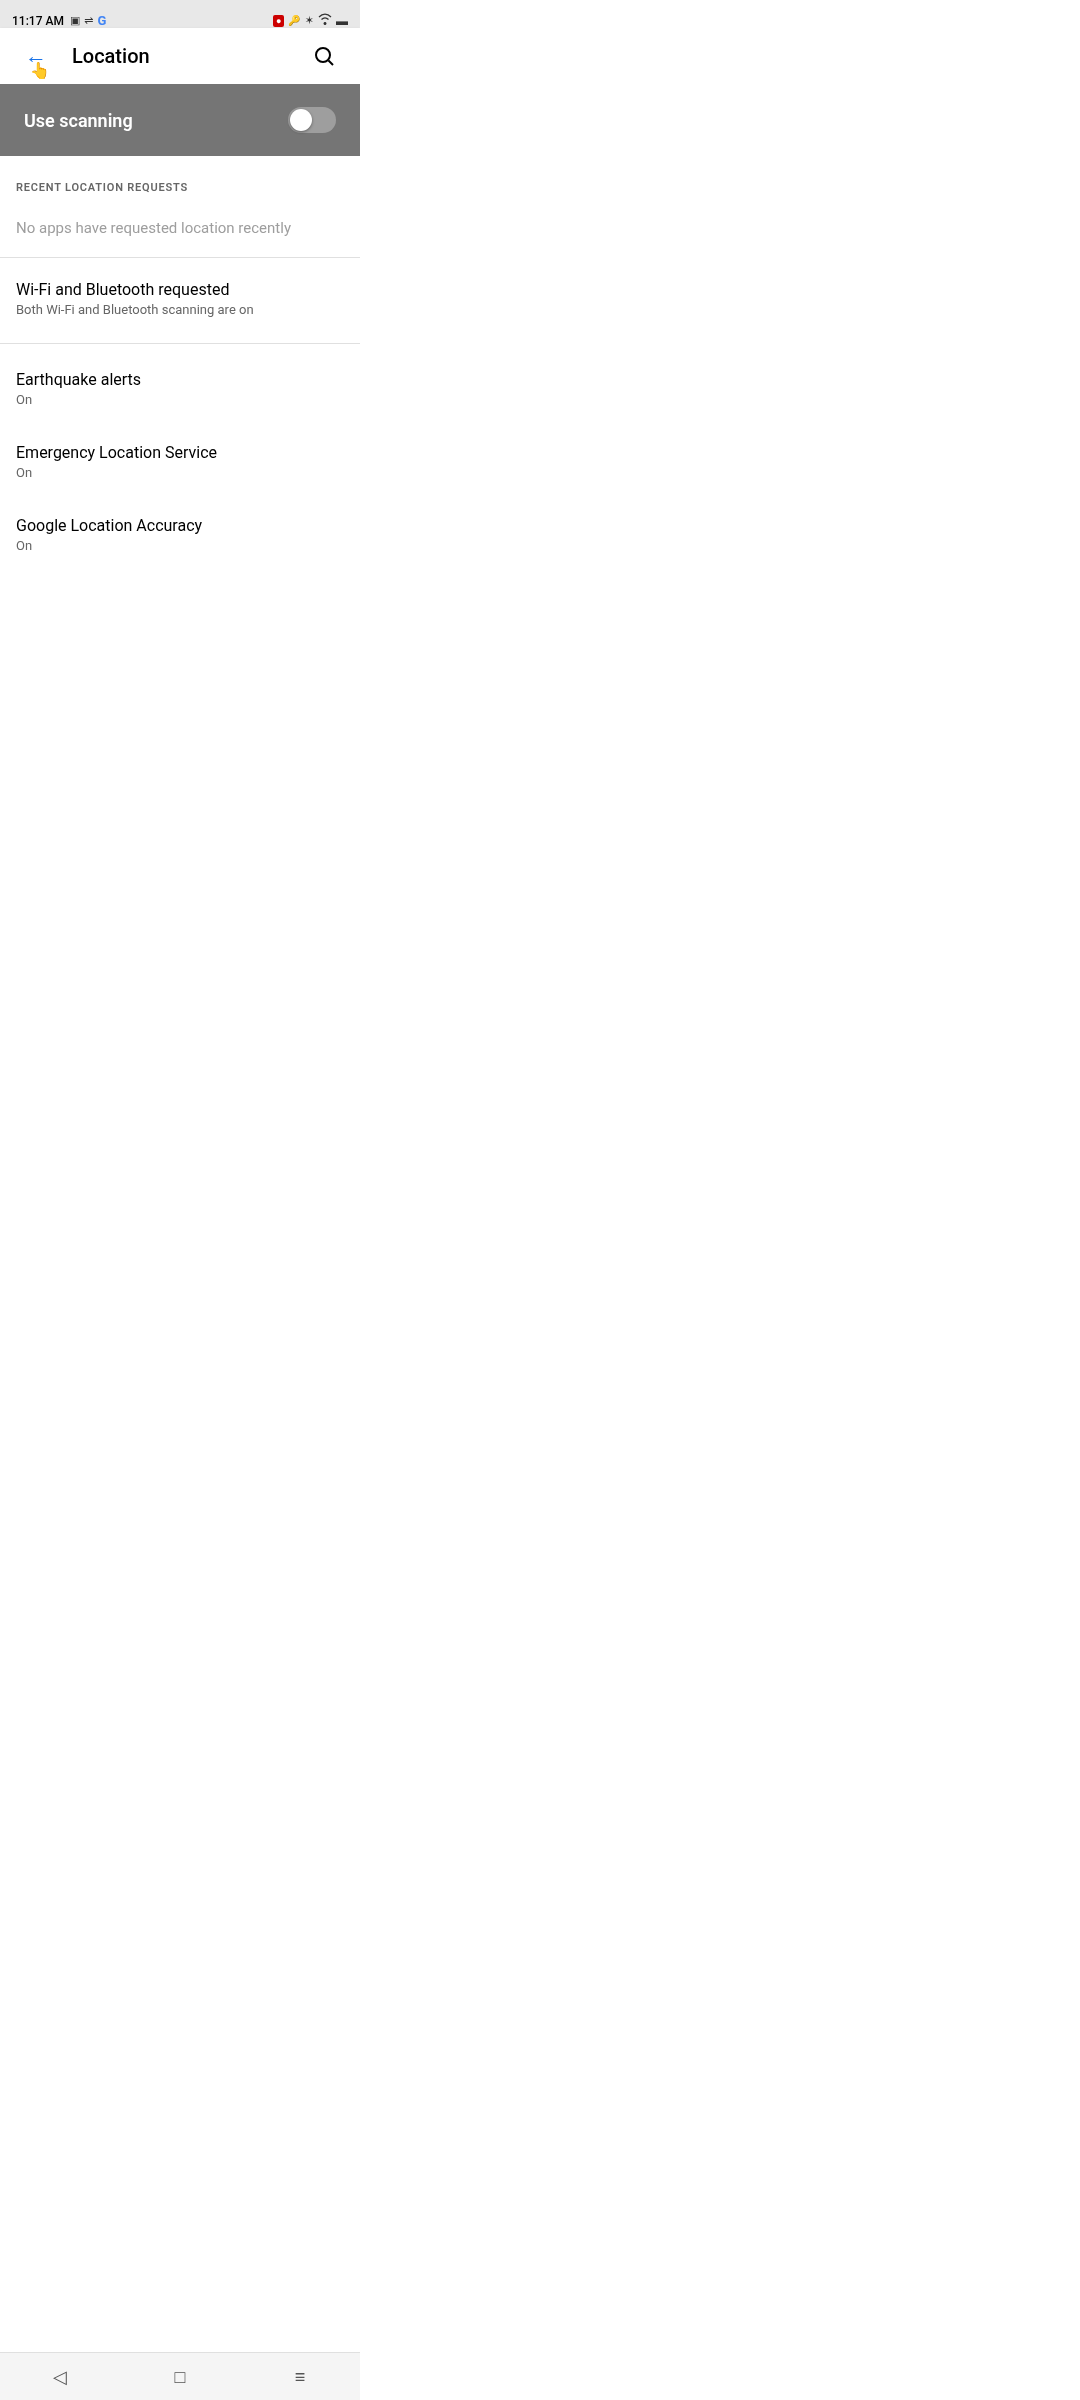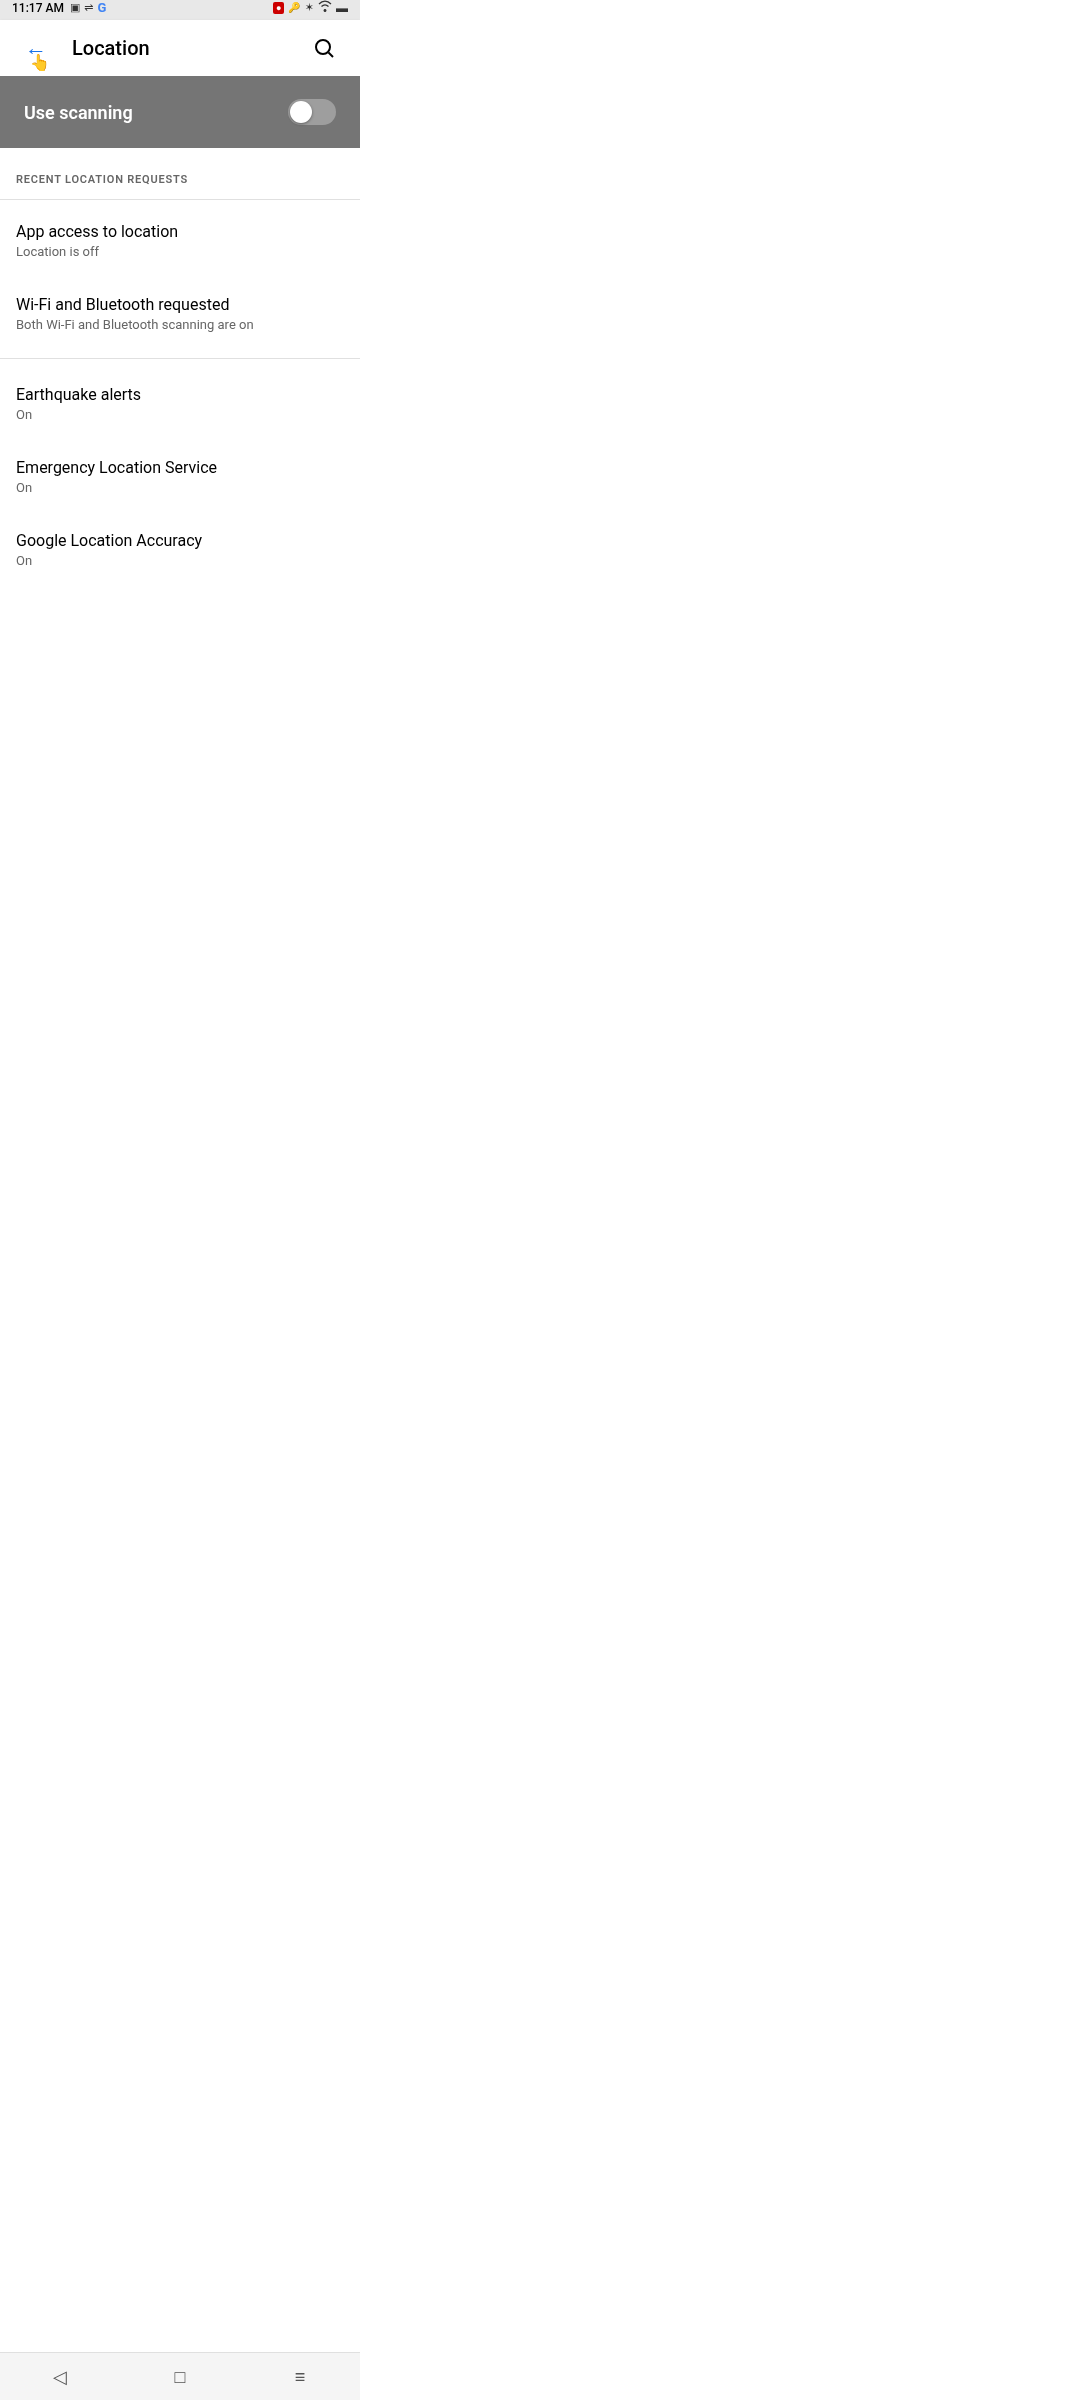--- a/index.html
+++ b/index.html
@@ -13,24 +13,24 @@
       width: 360px;
       min-height: 1267px;
       font-family: 'Roboto', Arial, sans-serif;
       background: #ffffff;
       overflow-x: hidden;
     }
 
     
     .status-bar {
       width: 100%;
-      height: 20px;
+      height: 28px;
       background: #e8e8e8;
       display: flex;
-      align-items: flex-start;
+      align-items: flex-end;
       justify-content: space-between;
       padding: 0 12px;
     }
 
     .status-left {
       display: flex;
       align-items: center;
       gap: 6px;
     }
 
@@ -309,28 +309,25 @@
     <div class="toggle-knob"></div>
   </div>
 </div>
 
 <div class="content">
 
   <div class="section-header">
     <span class="section-title">RECENT LOCATION REQUESTS</span>
   </div>
 
+  <div class="no-apps-text">No apps have requested location recently</div>
 
 
   <div class="divider"></div>
 
-  <div class="menu-item">
-    <div class="menu-item-title">App access to location</div>
-    <div class="menu-item-subtitle">Location is off</div>
-  </div>
 
   <div class="menu-item">
     <div class="menu-item-title">Wi-Fi and Bluetooth requested</div>
     <div class="menu-item-subtitle">Both Wi-Fi and Bluetooth scanning are on</div>
   </div>
 
   <div class="section-divider"></div>
 
   <div class="menu-item">
     <div class="menu-item-title">Earthquake alerts</div>

